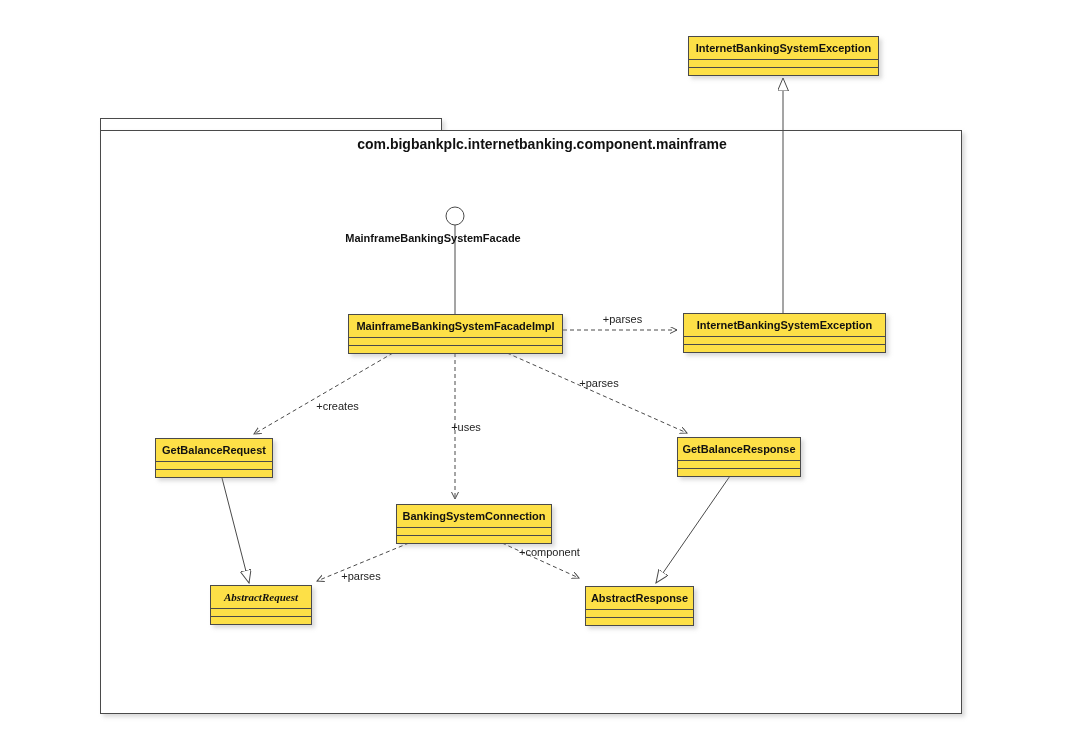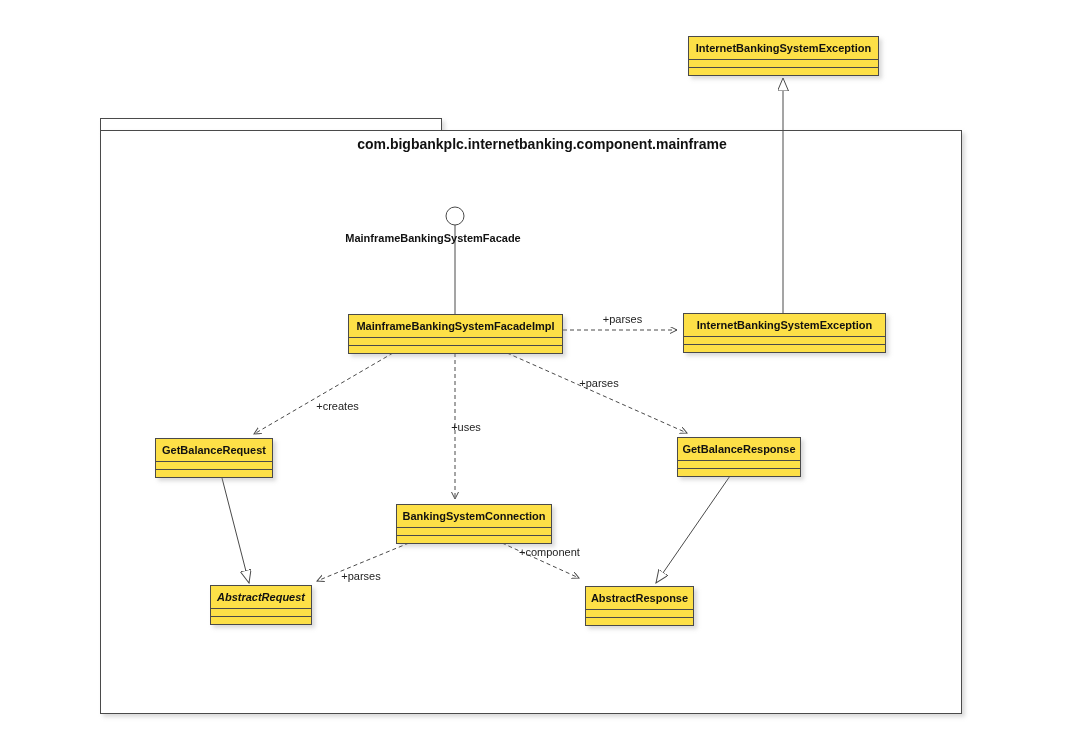--- a/index.html
+++ b/index.html
@@ -28,21 +28,21 @@
   .classbox{
     position:absolute;background:#fde047;border:1px solid #4a4a4a;
     box-shadow:3px 3px 4px rgba(150,150,150,0.35);z-index:3;
   }
   .classbox .name{
     padding:5px 3px;text-align:center;border-bottom:1px solid #4a4a4a;
     font-size:11px;font-weight:bold;color:#111;white-space:nowrap;overflow:hidden;
   }
   .classbox .attrs{height:7px;border-bottom:1px solid #4a4a4a;}
   .classbox .ops{height:7px;}
-  .classbox.abstract .name{font-style:italic;}
+  .classbox.abstract .name{font-style:italic;font-family:Liberation Serif, serif;}
   
   .rel-label{
     position:absolute;font-size:11px;color:#222;z-index:4;white-space:nowrap;
     text-align:center;
   }
   .iface-label{
     position:absolute;left:343px;top:232px;width:180px;text-align:center;
     font-size:11px;font-weight:bold;color:#111;z-index:4;white-space:nowrap;
   }
 </style>

